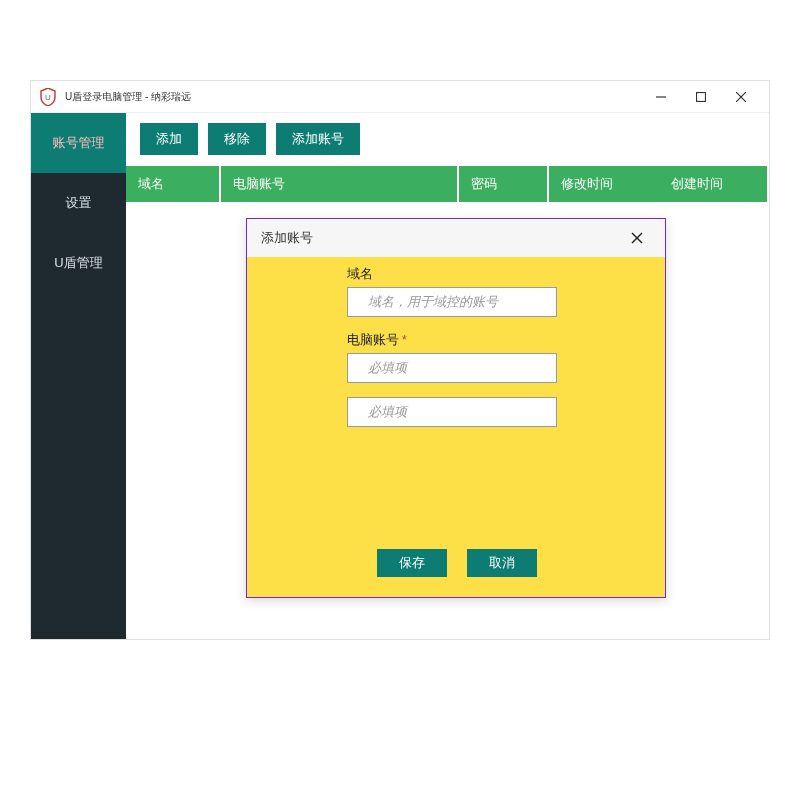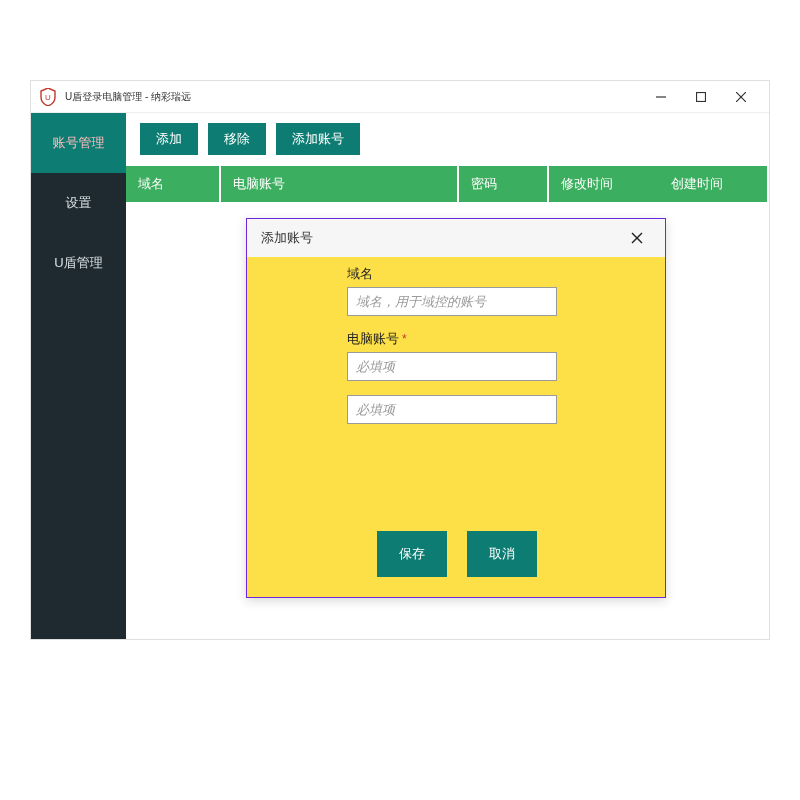--- a/index.html
+++ b/index.html
@@ -140,35 +140,35 @@
     flex: 1;
     padding: 8px 28px 0 100px;
   }
   .field { margin-bottom: 14px; }
   .field-label {
     font-size: 13px; color: #222; display: block; margin-bottom: 4px;
   }
   .req { color: #c0392b; margin-left: 3px; font-size: 12px;}
   .field input {
     width: 210px;
-    padding: 6px 8px;
+    padding: 6px 20px;
     border: 1px solid #9a9a9a;
     font-size: 13px;
-    font-family: Liberation Sans, sans-serif;
+    font-family: Liberation Serif, serif;
     color: #333;
     background: #fff;
     font-style: italic;
   }
   .field input::placeholder { color: #9a9a9a; font-style: italic; }
   .modal-actions {
     display: flex;
     gap: 20px;
     padding: 6px 0 20px 130px;
   }
-  .modal-actions .btn { padding: 14px 22px; }
+  .modal-actions .btn { padding: 5px 22px; }
   svg { display: block; }
 </style>
 </head>
 <body>
 
 <div class="window">
 
   <div class="titlebar">
     <span class="logo">
       <svg width="16" height="18" viewBox="0 0 16 18">

